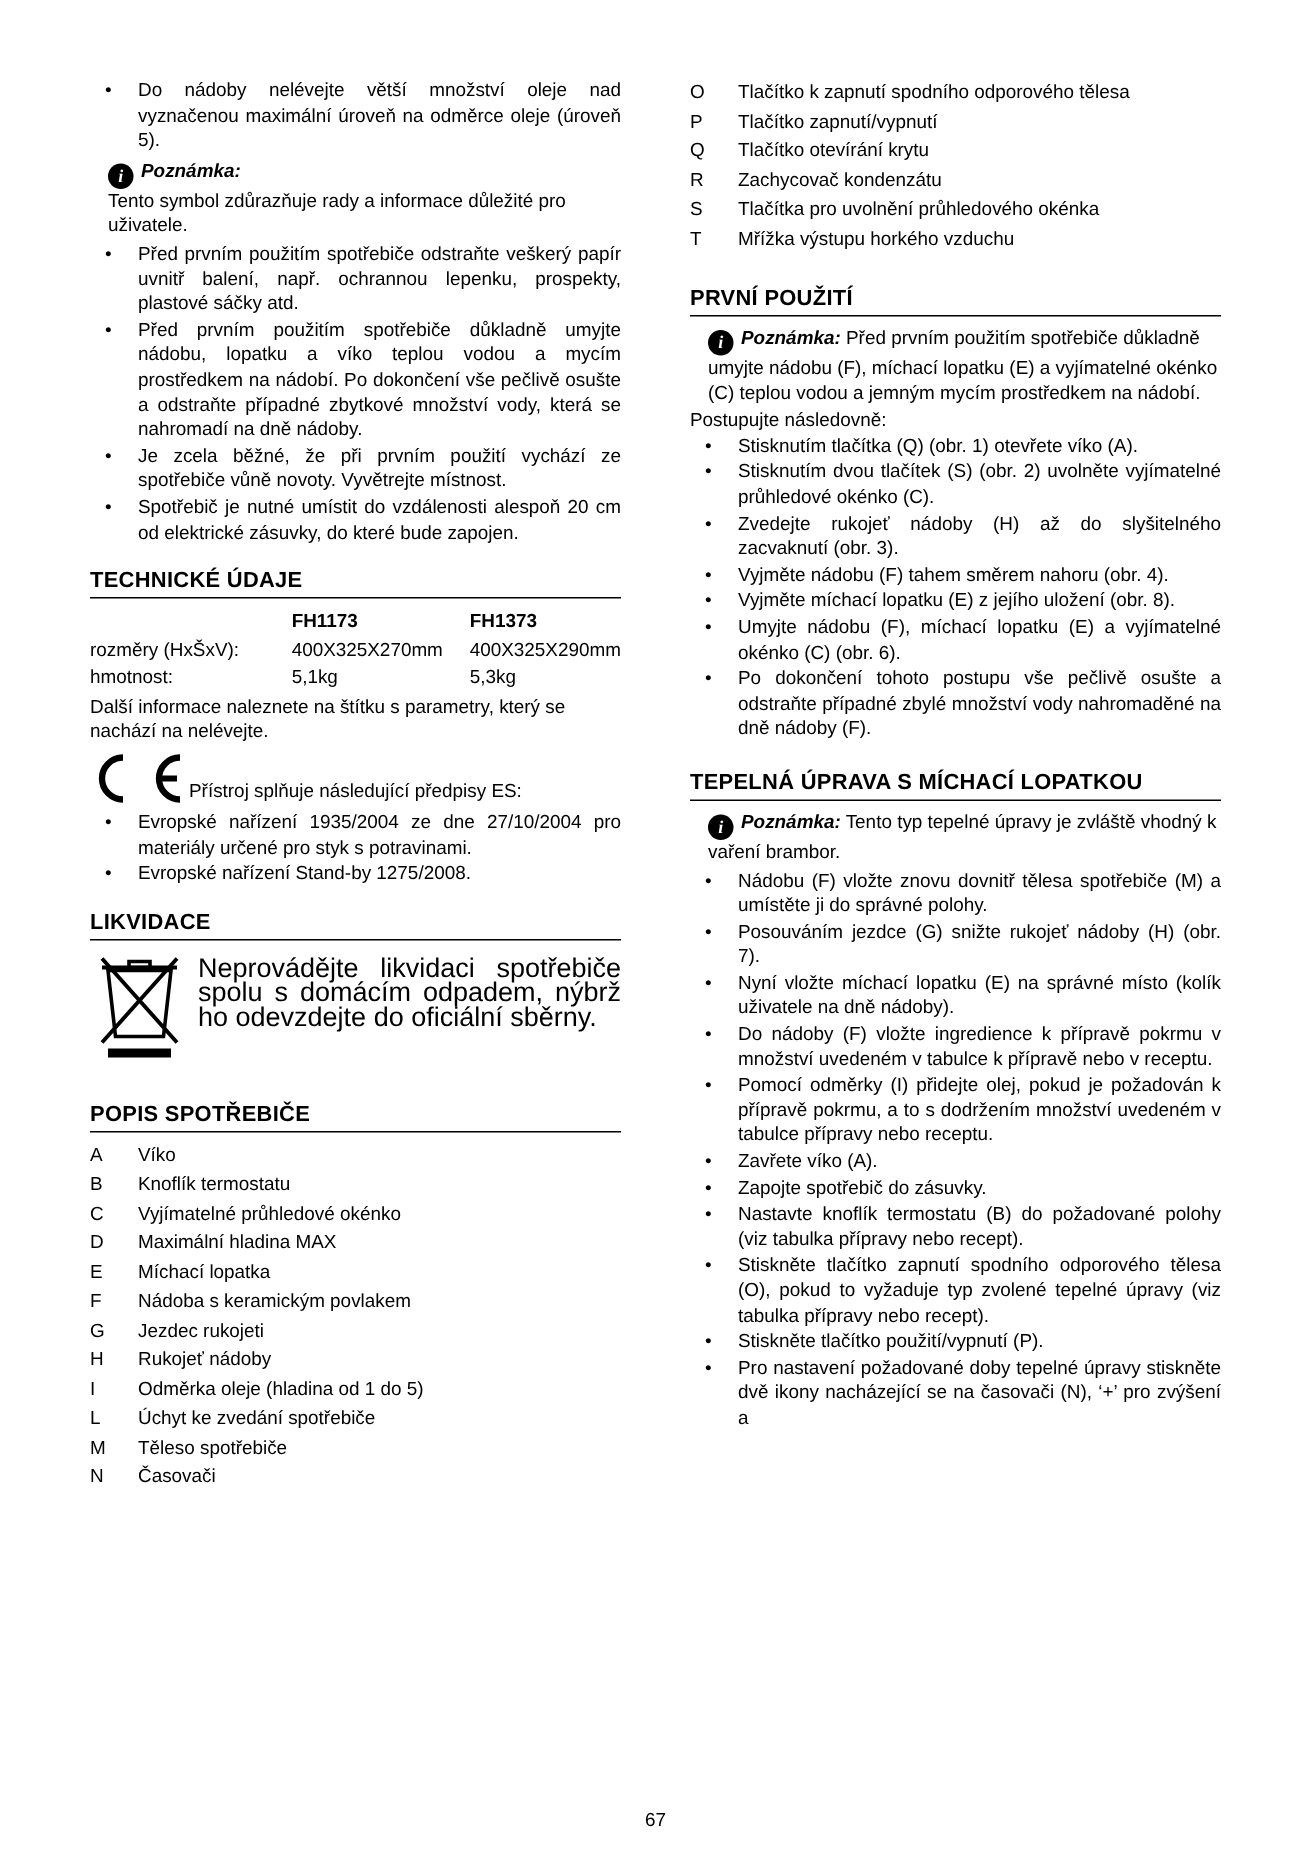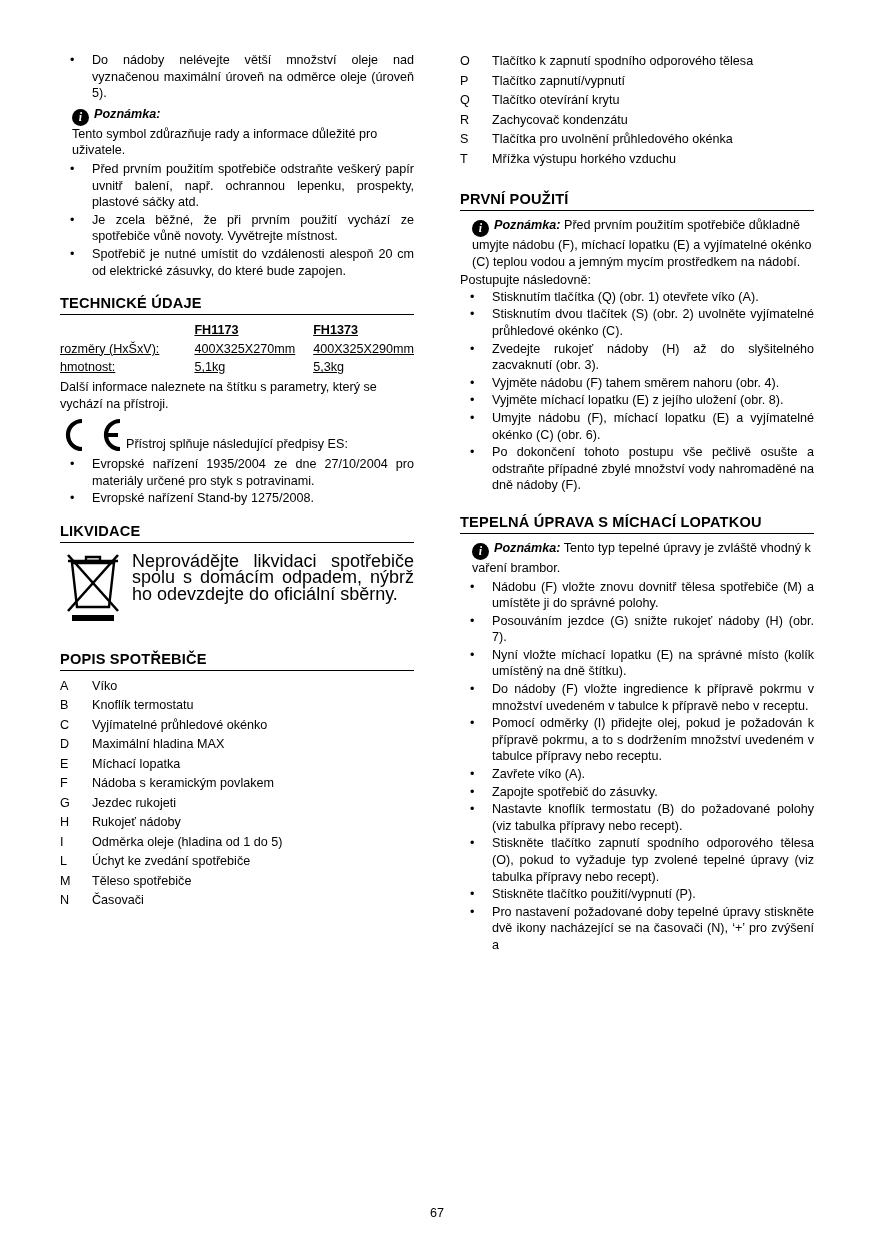--- a/index.html
+++ b/index.html
@@ -105,21 +105,20 @@
     font-style: italic;
   }
   .note-text { }
 
   
   table.tbl {
     border-collapse: collapse;
     width: 100%;
     margin-top: 4px;
     font-size: 12.6px;
-    text-decoration: underline;
   }
   table.tbl th, table.tbl td {
     text-align: left;
     padding: 1px 0;
     font-weight: normal;
     vertical-align: top;
   }
   table.tbl th {
     font-weight: bold;
   }
@@ -199,20 +198,21 @@
         <li><span>Do nádoby nelévejte větší množství oleje nad vyznačenou maximální úroveň na odměrce oleje (úroveň 5).</span></li>
       </ul>
 
       <div class="note">
         <span class="ico">i</span><span class="lbl">Poznámka:</span>
         <div class="note-text">Tento symbol zdůrazňuje rady a informace důležité pro uživatele.</div>
       </div>
 
       <ul class="bullets">
         <li><span>Před prvním použitím spotřebiče odstraňte veškerý papír uvnitř balení, např. ochrannou lepenku, prospekty, plastové sáčky atd.</span></li>
+        <li><span>Před prvním použitím spotřebiče důkladně umyjte nádobu, lopatku a víko teplou vodou a mycím prostředkem na nádobí.  Po dokončení vše pečlivě osušte a odstraňte případné zbytkové množství vody, která se nahromadí na dně nádoby.</span></li>
         <li><span>Je zcela běžné, že při prvním použití vychází ze spotřebiče vůně novoty. Vyvětrejte místnost.</span></li>
         <li><span>Spotřebič je nutné umístit do vzdálenosti alespoň 20 cm od elektrické zásuvky, do které bude zapojen.</span></li>
       </ul>
 
       <div class="sec-wrap">
         <h2 class="sec">TECHNICKÉ ÚDAJE</h2>
         <div class="rule"></div>
       </div>
 
       <table class="tbl">
@@ -230,21 +230,21 @@
             <td class="c2">400X325X290mm</td>
           </tr>
           <tr>
             <td class="c0">hmotnost:</td>
             <td class="c1">5,1kg</td>
             <td class="c2">5,3kg</td>
           </tr>
         </tbody>
       </table>
 
-      <div class="tbl-note">Další informace naleznete na štítku s parametry, který se vychází na přístroji.</div>
+      <div class="tbl-note">Další informace naleznete na štítku s parametry, který se nachází na nelévejte.</div>
 
       <div class="ce-row">
         <svg class="ce-mark" viewBox="0 0 66 34">
           <path d="M22 3 A14 14 0 1 0 22 31" fill="none" stroke="#000" stroke-width="4.2"></path>
           <path d="M60 3 A14 14 0 1 0 60 31" fill="none" stroke="#000" stroke-width="4.2"></path>
           <rect x="44" y="15" width="14" height="4" fill="#000"></rect>
         </svg>
         <div class="ce-text">Přístroj splňuje následující předpisy ES:</div>
       </div>
 
@@ -385,21 +385,21 @@
       </div>
 
       <div class="note">
         <span class="ico">i</span><span class="lbl">Poznámka:</span>
         <span class="note-text">Tento typ tepelné úpravy je zvláště vhodný k vaření brambor.</span>
       </div>
 
       <ul class="bullets">
         <li><span>Nádobu (F) vložte znovu dovnitř tělesa spotřebiče (M) a umístěte ji do správné polohy.</span></li>
         <li><span>Posouváním jezdce (G) snižte rukojeť nádoby (H) (obr. 7).</span></li>
-        <li><span>Nyní vložte míchací lopatku (E) na správné místo (kolík umístěný na dně štítku).</span></li>
+        <li><span>Nyní vložte míchací lopatku (E) na správné místo (kolík uživatele na dně nádoby).</span></li>
         <li><span>Do nádoby (F) vložte ingredience k přípravě pokrmu v množství uvedeném v tabulce k přípravě nebo v receptu.</span></li>
         <li><span>Pomocí odměrky (I) přidejte olej, pokud je požadován k přípravě pokrmu, a to s dodržením množství uvedeném v tabulce přípravy nebo receptu.</span></li>
         <li><span>Zavřete víko (A).</span></li>
         <li><span>Zapojte spotřebič do zásuvky.</span></li>
         <li><span>Nastavte knoflík termostatu (B) do požadované polohy (viz tabulka přípravy nebo recept).</span></li>
         <li><span>Stiskněte tlačítko zapnutí spodního odporového tělesa (O), pokud to vyžaduje typ zvolené tepelné úpravy (viz tabulka přípravy nebo recept).</span></li>
         <li><span>Stiskněte tlačítko použití/vypnutí (P).</span></li>
         <li><span>Pro nastavení požadované doby tepelné úpravy stiskněte dvě ikony nacházející se na  časovači (N), ‘+’ pro zvýšení a</span></li>
       </ul>
 

